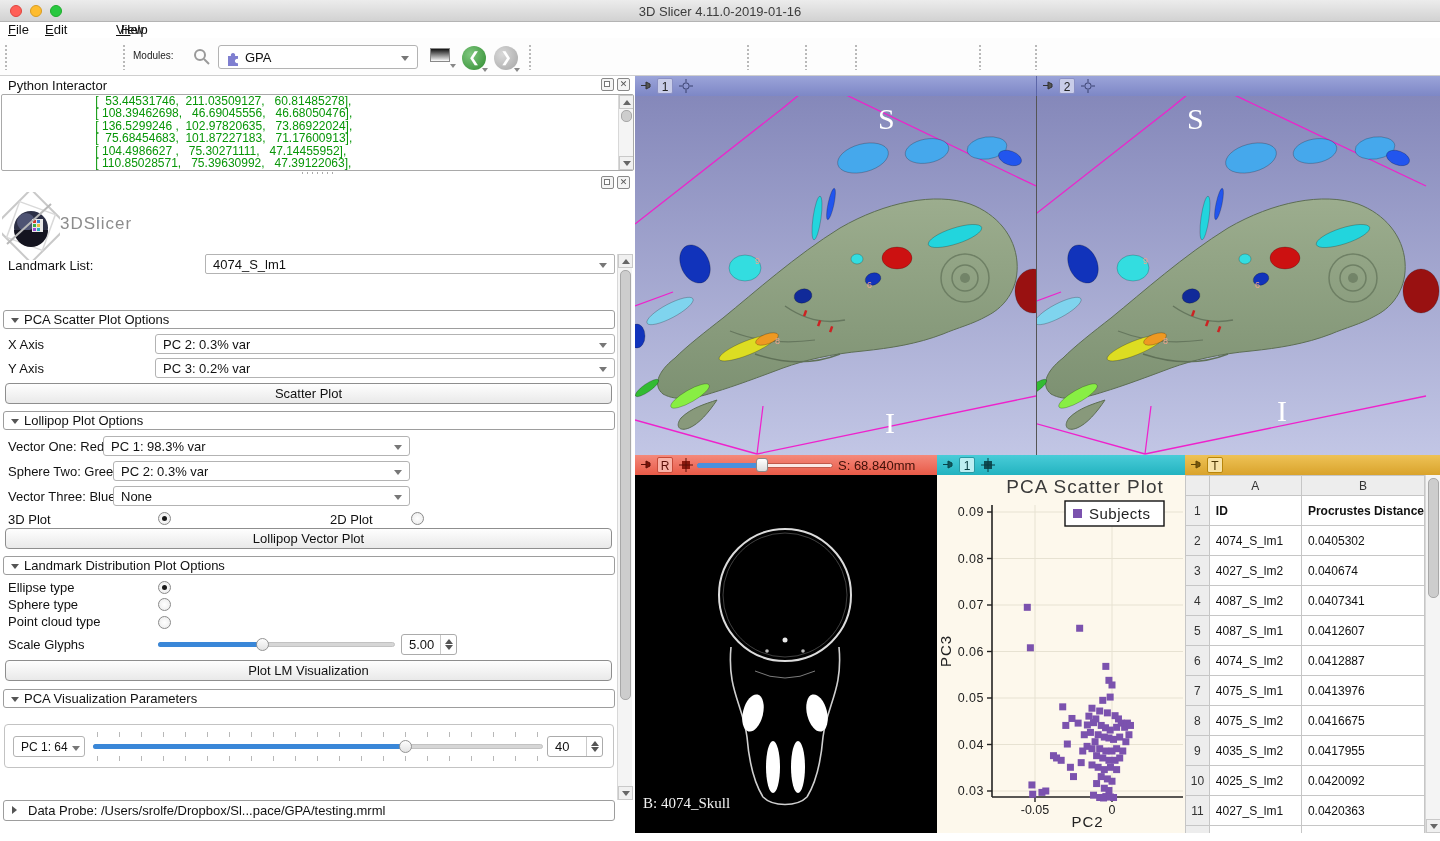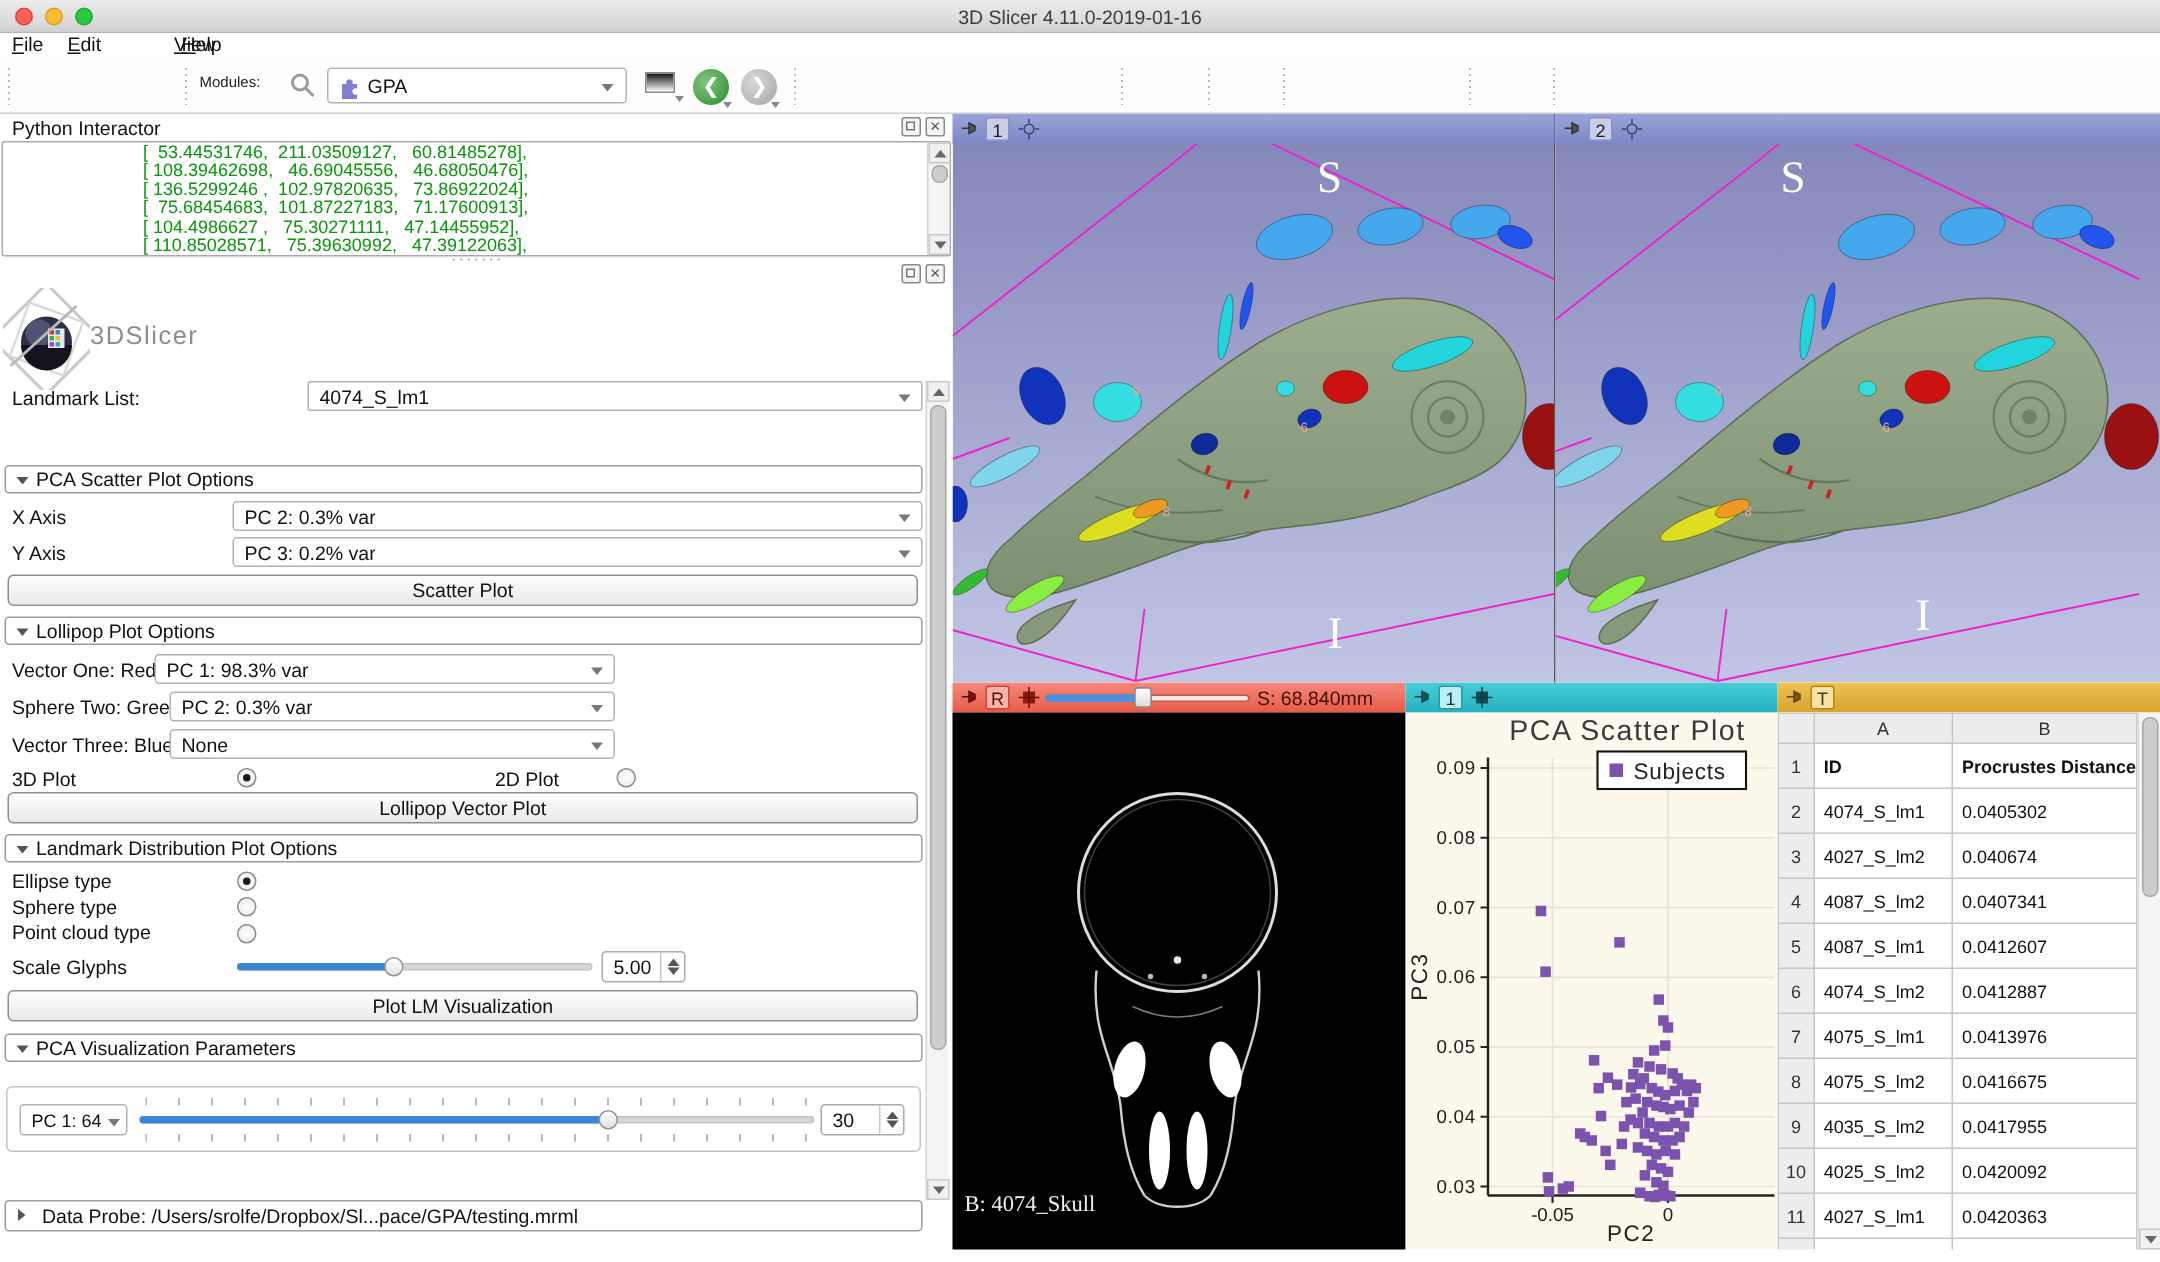--- a/index.html
+++ b/index.html
@@ -416,21 +416,21 @@
       <div class="combo abs" style="left:8px;top:11px;width:72px;height:21px;">
         <div class="val" style="font-size:12px;top:3px;">PC 1: 64</div>
         <div class="carrow" style="right:4px;top:9px;"></div>
       </div>
       <div class="tickrow" style="left:92px;top:7px;width:446px;"></div>
       <div class="sl-track" style="left:88px;top:19px;width:450px;"></div>
       <div class="sl-fill" style="left:88px;top:19px;width:312px;"></div>
       <div class="sl-knob" style="left:394px;top:15px;"></div>
       <div class="tickrow" style="left:92px;top:31px;width:446px;"></div>
       <div class="spin" style="left:542px;top:11px;width:56px;height:21px;">
-        <div class="v">30</div>
+        <div class="v">40</div>
         <div class="arrows">
             <div class="au"></div>
             <div class="ad"></div>
           </div>
       </div>
     </div>
 
     <div class="vscroll" style="left:617px;top:178px;height:546px;">
       <div class="sb-btn" style="top:0;">
           <div class="sb-tri-up"></div>

